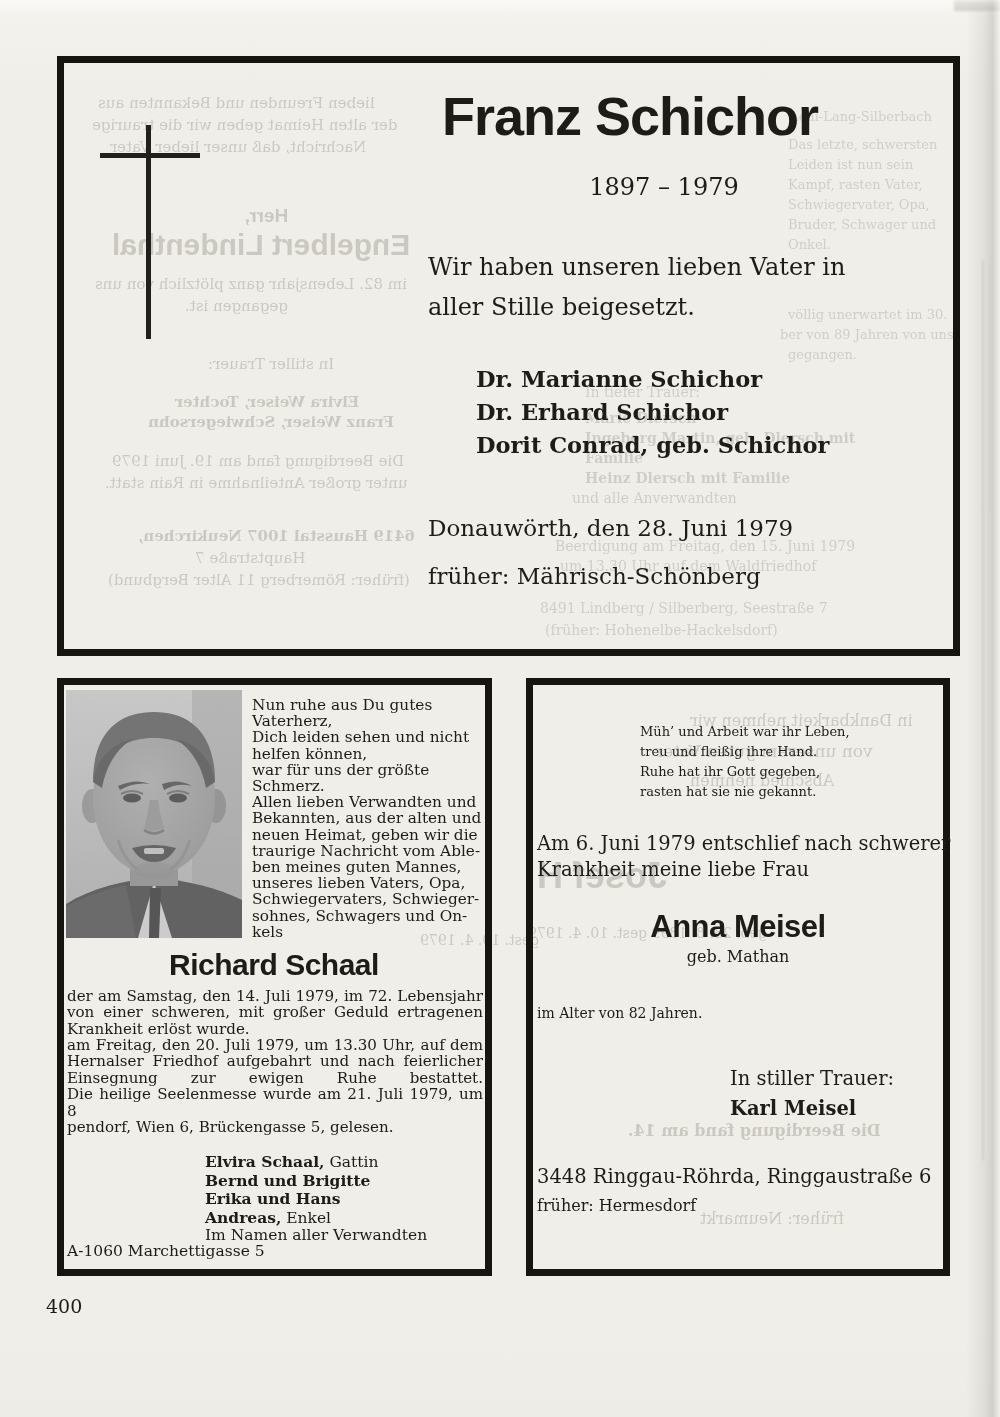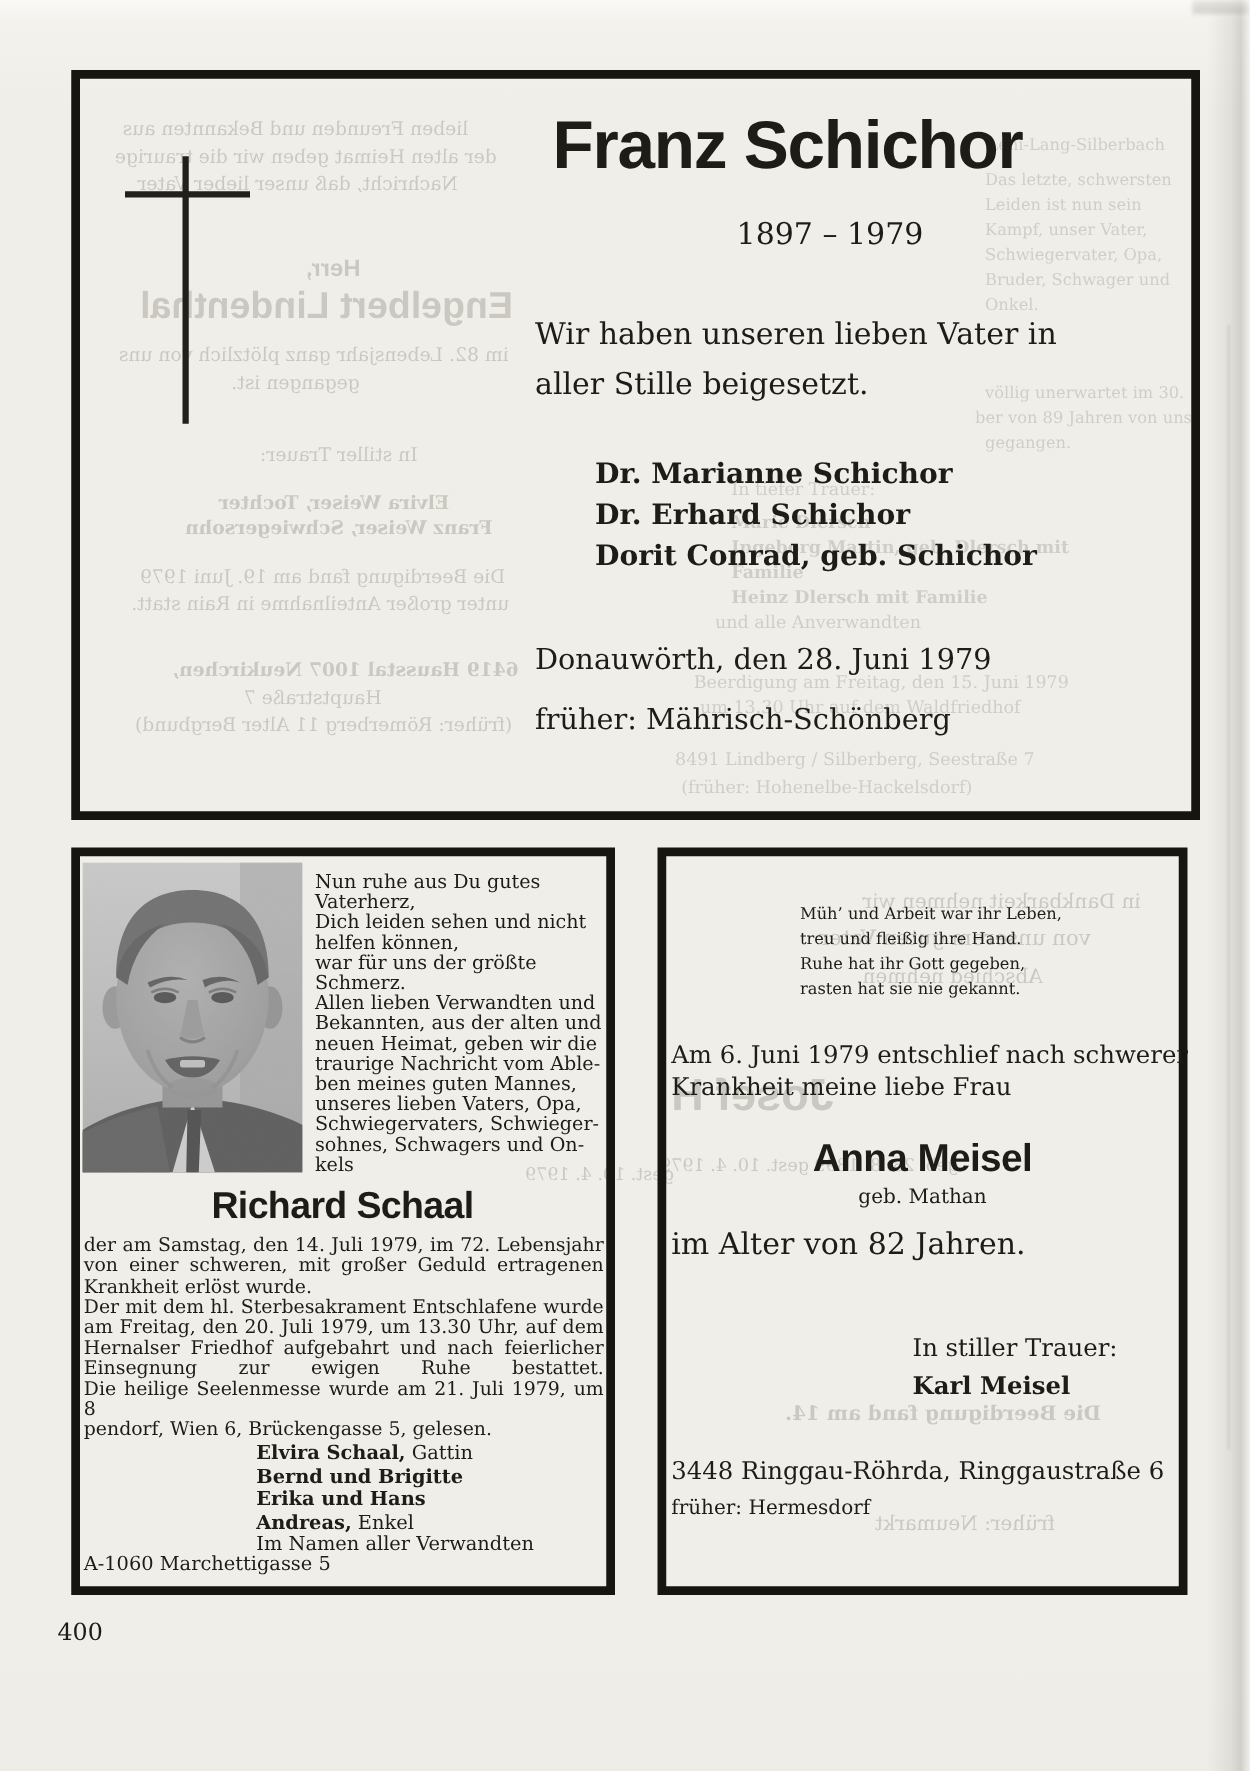--- a/index.html
+++ b/index.html
@@ -59,21 +59,21 @@
       <div class="ghost" style="left: 175px; top: 394px; font-size: 15px; opacity: 0.3; font-weight: bold; font-family: &quot;DejaVu Serif&quot;, &quot;Liberation Serif&quot;, serif; transform: scaleX(-1);">Elvira Weiser, Tochter</div>
       <div class="ghost" style="left: 148px; top: 414px; font-size: 15px; opacity: 0.3; font-weight: bold; font-family: &quot;DejaVu Serif&quot;, &quot;Liberation Serif&quot;, serif; transform: scaleX(-1);">Franz Weiser, Schwiegersohn</div>
       <div class="ghost" style="left: 112px; top: 453px; font-size: 15px; opacity: 0.3; font-family: &quot;DejaVu Serif&quot;, &quot;Liberation Serif&quot;, serif; transform: scaleX(-1);">Die Beerdigung fand am 19. Juni 1979</div>
       <div class="ghost" style="left: 105px; top: 475px; font-size: 15px; opacity: 0.3; font-family: &quot;DejaVu Serif&quot;, &quot;Liberation Serif&quot;, serif; transform: scaleX(-1);">unter großer Anteilnahme in Rain statt.</div>
       <div class="ghost" style="left: 138px; top: 528px; font-size: 15px; opacity: 0.3; font-weight: bold; font-family: &quot;DejaVu Serif&quot;, &quot;Liberation Serif&quot;, serif; transform: scaleX(-1);">6419 Hausstal 1007 Neukirchen,</div>
       <div class="ghost" style="left: 195px; top: 550px; font-size: 15px; opacity: 0.3; font-family: &quot;DejaVu Serif&quot;, &quot;Liberation Serif&quot;, serif; transform: scaleX(-1);">Hauptstraße 7</div>
       <div class="ghost" style="left: 108px; top: 572px; font-size: 15px; opacity: 0.3; font-family: &quot;DejaVu Serif&quot;, &quot;Liberation Serif&quot;, serif; transform: scaleX(-1);">(früher: Römerberg 11 Alter Bergbund)</div>
       <div class="ghost" style="left: 790px; top: 110px; font-size: 13px; opacity: 0.26; font-family: &quot;DejaVu Serif&quot;, &quot;Liberation Serif&quot;, serif;">Leni-Lang-Silberbach</div>
       <div class="ghost" style="left: 788px; top: 138px; font-size: 13px; opacity: 0.26; font-family: &quot;DejaVu Serif&quot;, &quot;Liberation Serif&quot;, serif;">Das letzte, schwersten</div>
       <div class="ghost" style="left: 788px; top: 158px; font-size: 13px; opacity: 0.26; font-family: &quot;DejaVu Serif&quot;, &quot;Liberation Serif&quot;, serif;">Leiden ist nun sein</div>
-      <div class="ghost" style="left: 788px; top: 178px; font-size: 13px; opacity: 0.26; font-family: &quot;DejaVu Serif&quot;, &quot;Liberation Serif&quot;, serif;">Kampf, unser Vater,</div>
+      <div class="ghost" style="left: 788px; top: 178px; font-size: 13px; opacity: 0.26; font-family: &quot;DejaVu Serif&quot;, &quot;Liberation Serif&quot;, serif;">Kampf, rasten Vater,</div>
       <div class="ghost" style="left: 788px; top: 198px; font-size: 13px; opacity: 0.26; font-family: &quot;DejaVu Serif&quot;, &quot;Liberation Serif&quot;, serif;">Schwiegervater, Opa,</div>
       <div class="ghost" style="left: 788px; top: 218px; font-size: 13px; opacity: 0.26; font-family: &quot;DejaVu Serif&quot;, &quot;Liberation Serif&quot;, serif;">Bruder, Schwager und</div>
       <div class="ghost" style="left: 788px; top: 238px; font-size: 13px; opacity: 0.26; font-family: &quot;DejaVu Serif&quot;, &quot;Liberation Serif&quot;, serif;">Onkel.</div>
       <div class="ghost" style="left: 788px; top: 308px; font-size: 13px; opacity: 0.26; font-family: &quot;DejaVu Serif&quot;, &quot;Liberation Serif&quot;, serif;">völlig unerwartet im 30.</div>
       <div class="ghost" style="left: 780px; top: 328px; font-size: 13px; opacity: 0.26; font-family: &quot;DejaVu Serif&quot;, &quot;Liberation Serif&quot;, serif;">ber von 89 Jahren von uns</div>
       <div class="ghost" style="left: 788px; top: 348px; font-size: 13px; opacity: 0.26; font-family: &quot;DejaVu Serif&quot;, &quot;Liberation Serif&quot;, serif;">gegangen.</div>
       <div class="ghost" style="left: 585px; top: 384px; font-size: 14px; opacity: 0.26; font-family: &quot;DejaVu Serif&quot;, &quot;Liberation Serif&quot;, serif;">In tiefer Trauer:</div>
       <div class="ghost" style="left: 585px; top: 410px; font-size: 14px; opacity: 0.26; font-weight: bold; font-family: &quot;DejaVu Serif&quot;, &quot;Liberation Serif&quot;, serif;">Marie Dlersch</div>
       <div class="ghost" style="left: 585px; top: 430px; font-size: 14px; opacity: 0.26; font-weight: bold; font-family: &quot;DejaVu Serif&quot;, &quot;Liberation Serif&quot;, serif;">Ingeborg Martin, geb. Dlersch mit</div>
       <div class="ghost" style="left: 585px; top: 450px; font-size: 14px; opacity: 0.26; font-weight: bold; font-family: &quot;DejaVu Serif&quot;, &quot;Liberation Serif&quot;, serif;">Familie</div>
@@ -203,21 +203,20 @@
 
     <div class="abs sans bold ctr" style="left:0;top:263px;width:420px;font-size:30px;letter-spacing:-0.5px;">Richard Schaal</div>
 
     <div class="abs serif lines just" style="left:3px;top:303px;font-size:15.1px;line-height:16.4px;">
         <div style="text-align: justify; text-align-last: justify;">der am Samstag, den 14. Juli 1979, im 72. Lebensjahr</div>
         <div style="text-align: justify; text-align-last: justify;">von einer schweren, mit großer Geduld ertragenen</div>
         <div>Krankheit erlöst wurde.</div>
       </div>
 
     <div class="abs serif lines just" style="left:3px;top:352px;font-size:15.1px;line-height:16.4px;">
-        <div style="text-align: justify; text-align-last: justify;">Der mit dem hl. Sterbesakrament Entschlafene wurde</div>
         <div style="text-align: justify; text-align-last: justify;">am Freitag, den 20. Juli 1979, um 13.30 Uhr, auf dem</div>
         <div style="text-align: justify; text-align-last: justify;">Hernalser Friedhof aufgebahrt und nach feierlicher</div>
         <div style="text-align: justify; text-align-last: justify;">Einsegnung zur ewigen Ruhe bestattet.</div>
         <div style="text-align: justify; text-align-last: justify;">Die heilige Seelenmesse wurde am 21. Juli 1979, um 8</div>
         <div>pendorf, Wien 6, Brückengasse 5, gelesen.</div>
       </div>
 
     <div class="abs serif" style="left:141px;top:468px;font-size:15.5px;line-height:17.6px;">
       <div><span class="bold">Elvira Schaal,</span><span> Gattin</span></div>
       <div><span class="bold">Bernd und Brigitte</span><span></span></div>
@@ -240,21 +239,21 @@
 
     <div class="abs serif lines" style="left:4px;top:146px;font-size:19.5px;line-height:26px;">
         <div>Am 6. Juni 1979 entschlief nach schwerer</div>
         <div>Krankheit meine liebe Frau</div>
       </div>
 
     <div class="abs sans bold ctr" style="left:0;top:224px;width:410px;font-size:31px;letter-spacing:-0.5px;">Anna Meisel</div>
 
     <div class="abs serif ctr" style="left:0;top:262px;width:410px;font-size:16px;">geb. Mathan</div>
 
-    <div class="abs serif" style="left:4px;top:296px;font-size:24px;">im Alter von 82 Jahren.</div>
+    <div class="abs serif" style="left:4px;top:320px;font-size:14px;">im Alter von 82 Jahren.</div>
 
     <div class="abs serif" style="left:197px;top:382px;font-size:19.5px;">In stiller Trauer:</div>
 
     <div class="abs serif bold" style="left:197px;top:412px;font-size:19.5px;">Karl Meisel</div>
 
     <div class="abs serif" style="left:4px;top:480px;font-size:19.5px;">3448 Ringgau-Röhrda, Ringgaustraße 6</div>
 
     <div class="abs serif" style="left:4px;top:511px;font-size:16px;">früher: Hermesdorf</div>
   </div>
 

